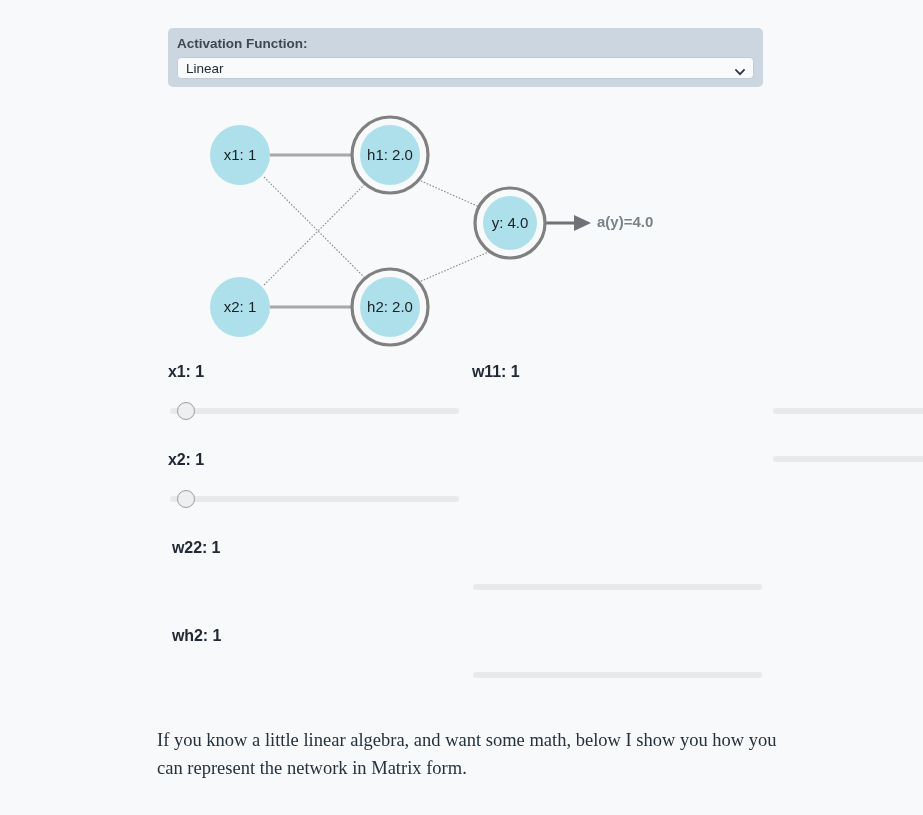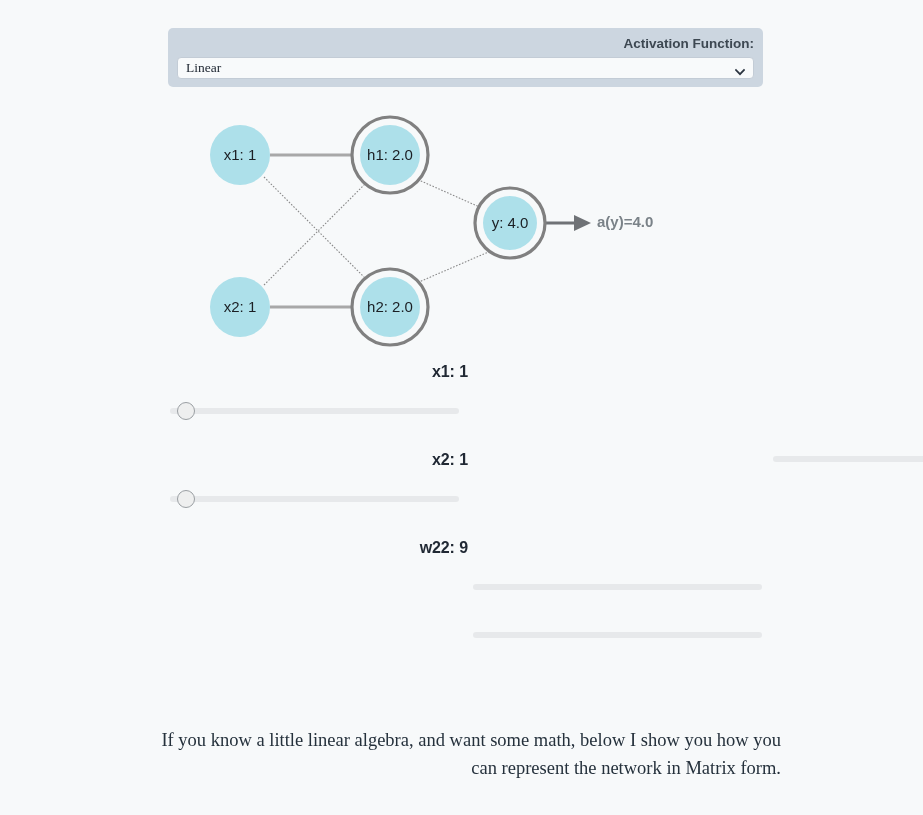--- a/index.html
+++ b/index.html
@@ -4,21 +4,21 @@
 <title>Neural Network Interactive Demo</title>
 <style>
   * { box-sizing: border-box; }
   html, body {
     margin: 0; padding: 0;
     width: 923px; height: 815px;
     background: #f7f9fa;
     font-family: "Liberation Sans", sans-serif;
     overflow: hidden;
   }
-  #page { position: relative; width: 923px; height: 815px; text-align: right; }
+  #page { position: relative; width: 923px; height: 815px; }
 
   
   .top-sliver {
     position: absolute; left: 168px; top: -13px;
     width: 600px; height: 20px;
     font-size: 16px; font-weight: bold; color: #212934;
     white-space: nowrap; overflow: hidden;
   }
 
   
@@ -35,21 +35,20 @@
   }
   .act-select {
     position: relative;
     width: 577px; height: 22px;
     background: #f8fafb;
     border: 1px solid #c3ccd6;
     border-radius: 4px;
     display: flex; align-items: center;
     padding: 0 8px;
     cursor: pointer;
-    font-family: Liberation Serif, serif;
   }
   .act-select-value {
     font-size: 13.5px; color: #212934; font-weight: normal;
   }
   .chev {
     position: absolute; right: 8px; top: 50%;
     transform: translateY(-50%);
     width: 10px; height: 10px;
     display: block;
   }
@@ -192,50 +191,58 @@
   <div class="sliders">
 
     <div class="slider-row">
       <div class="slider-cell left">
         <div class="slider-label">x1: 1</div>
         <div class="slider-wrap">
           <div class="track"></div>
           <div class="thumb" style="left:9px"></div>
         </div>
       </div>
+      <div class="slider-cell right">
+        <div class="slider-label">w11: 1</div>
+        <div class="slider-wrap">
+          <div class="track"></div>
+
+        </div>
+      </div>
     </div>
 
     <div class="slider-row">
       <div class="slider-cell left">
         <div class="slider-label">x2: 1</div>
         <div class="slider-wrap">
           <div class="track"></div>
           <div class="thumb" style="left:9px"></div>
         </div>
       </div>
       <div class="slider-cell right">
         <div class="slider-wrap">
           <div class="track"></div>
 
         </div>
       </div>
     </div>
 
     <div class="slider-row">
       <div class="slider-cell right">
-        <div class="slider-label">w22: 9</div>
-        <div class="slider-wrap">
-          <div class="track"></div>
-
-        </div>
-      </div>
-    </div>
-
-    <div class="slider-row">
-      <div class="slider-cell right">
+        <div class="slider-label">w22: 1</div>
+        <div class="slider-wrap">
+          <div class="track"></div>
+
+        </div>
+      </div>
+    </div>
+
+    <div class="slider-row">
+      <div class="slider-cell right">
+        <div class="slider-label">wh2: 1</div>
         <div class="slider-wrap">
           <div class="track"></div>
 
         </div>
       </div>
     </div>
 
   </div>
 
   <div class="copy">

